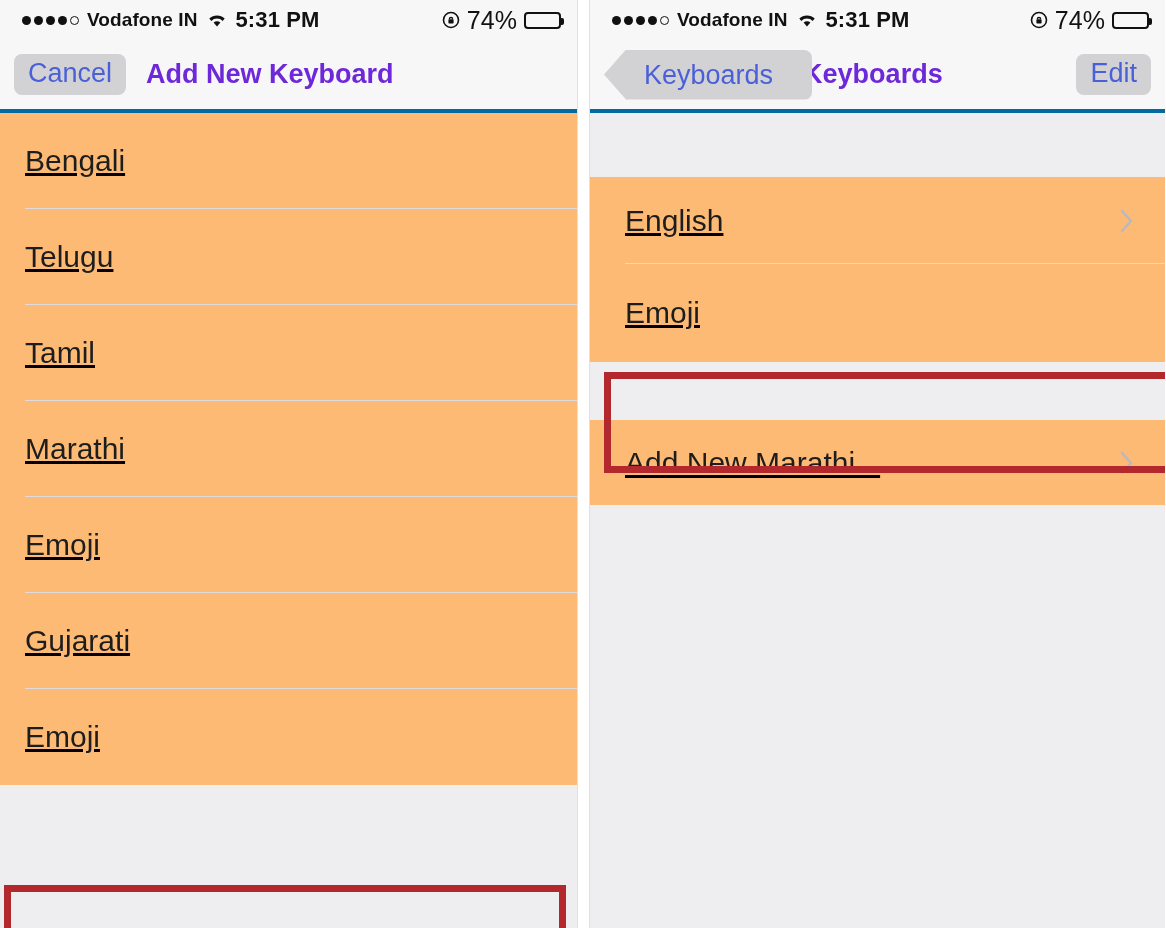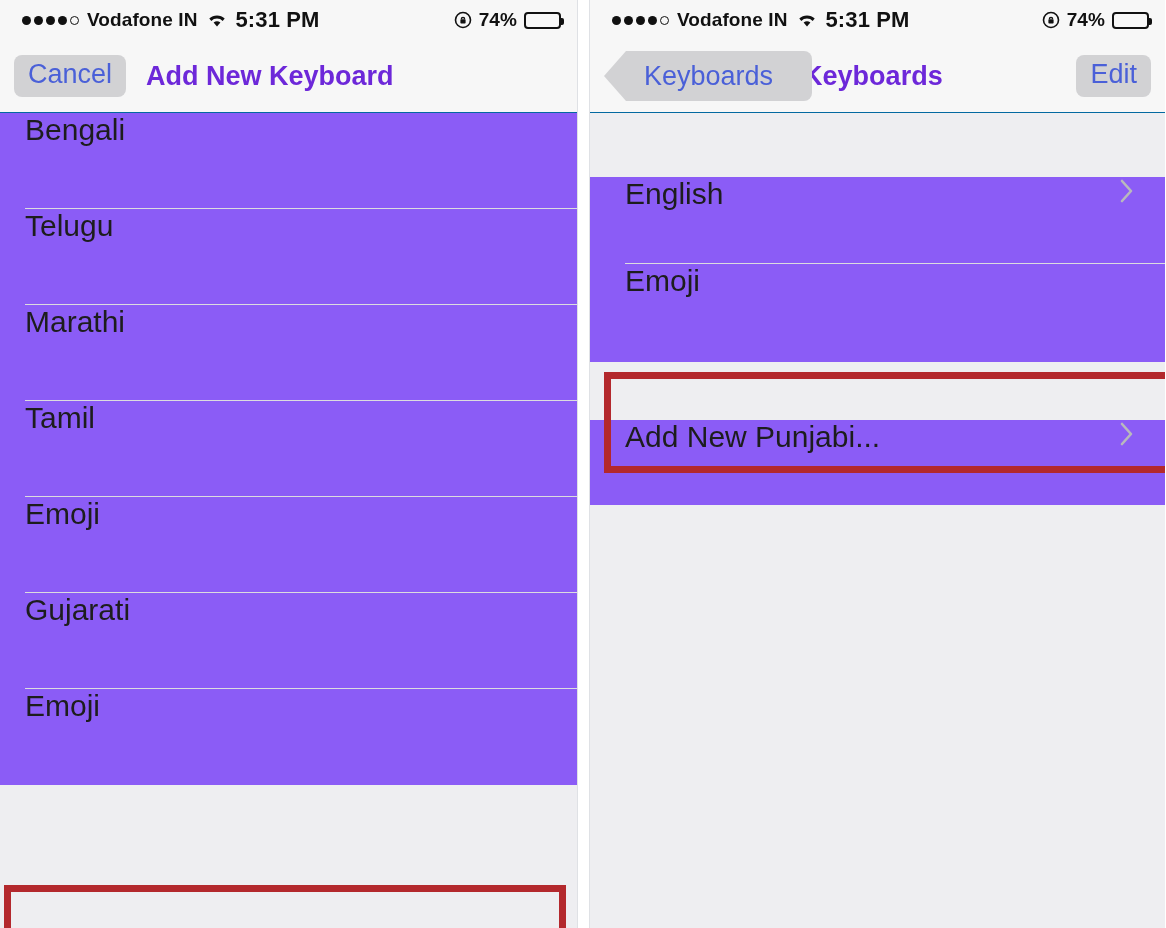--- a/index.html
+++ b/index.html
@@ -61,21 +61,21 @@
 
   .carrier { font-size: 19px; font-weight: bold; }
 
   .wifi { width: 22px; height: 16px; position: relative; display: inline-block; }
   .wifi svg { display: block; }
 
   .clock { font-size: 22px; font-weight: bold; }
 
   .rotlock { width: 18px; height: 18px; }
 
-  .batt-pct { font-size: 19px; font-weight: bold; }
+  .batt-pct { font-size: 25px; font-weight: normal; }
   .battery {
     width: 37px; height: 17px;
     border: 2px solid #111;
     border-radius: 4px;
     position: relative;
     box-sizing: border-box;
     padding: 1.5px;
   }
   .battery .fill { height: 100%; background: #111; border-radius: 1px; }
   .battery:after {
@@ -84,21 +84,21 @@
     right: -5px; top: 4px;
     width: 3px; height: 7px;
     background: #111;
     border-radius: 0 2px 2px 0;
   }
 
   
   .navbar {
     height: 73px;
     background: #f7f7f7;
-    border-bottom: 1px solid #0369a1;
+    border-bottom: 4px solid #0369a1;
     box-sizing: border-box;
     display: flex;
     align-items: center;
     position: relative;
     padding: 0 14px;
   }
   .nav-title {
     font-size: 27px;
     font-weight: bold;
     color: #6d28d9;
@@ -140,26 +140,28 @@
     line-height: 50px;
   }
 
   
   .list-area { position: relative; background: #eeeef1; height: 815px; }
 
   .group { background: #ffffff; }
 
   .row {
     height: 96px;
-    background: #8b5cf6;
-    display: flex;
+    background: #fdba74;
+    display: flex;
+    align-items: center;
     padding-left: 25px;
     padding-right: 26px;
     box-sizing: border-box;
     position: relative;
+    text-decoration: underline;
   }
   .row .sep {
     position: absolute;
     left: 25px; right: 0; bottom: 0;
     height: 1px;
     background: #dcdcdf;
   }
   .row-label {
     font-size: 30px;
     color: #1d1d1d;
@@ -238,25 +240,25 @@
 
         <div class="row">
           <span class="row-label">Bengali</span>
           <span class="sep"></span>
         </div>
         <div class="row">
           <span class="row-label">Telugu</span>
           <span class="sep"></span>
         </div>
         <div class="row">
+          <span class="row-label">Tamil</span>
+          <span class="sep"></span>
+        </div>
+        <div class="row">
           <span class="row-label">Marathi</span>
-          <span class="sep"></span>
-        </div>
-        <div class="row">
-          <span class="row-label">Tamil</span>
           <span class="sep"></span>
         </div>
         <div class="row">
           <span class="row-label">Emoji</span>
           <span class="sep"></span>
         </div>
         <div class="row">
           <span class="row-label">Gujarati</span>
           <span class="sep"></span>
         </div>
@@ -334,21 +336,21 @@
         <div class="row row-r last" style="height:98px">
           <span class="row-label">Emoji</span>
 
         </div>
       </div>
 
       <div class="spacer" style="height:58px"></div>
 
       <div class="group">
         <div class="row row-r last" style="height:85px">
-          <span class="row-label">Add New Punjabi...</span>
+          <span class="row-label">Add New Marathi...</span>
           <span class="chevron">
             <svg width="16" height="28" viewBox="0 0 16 28">
               <path d="M3 4 L12 14 L3 24" fill="none" stroke="#b9b9bd" stroke-width="2.6" stroke-linecap="round" stroke-linejoin="round"></path>
             </svg>
           </span>
 
         </div>
       </div>
 
       <div class="spacer" style="height:410px"></div>

